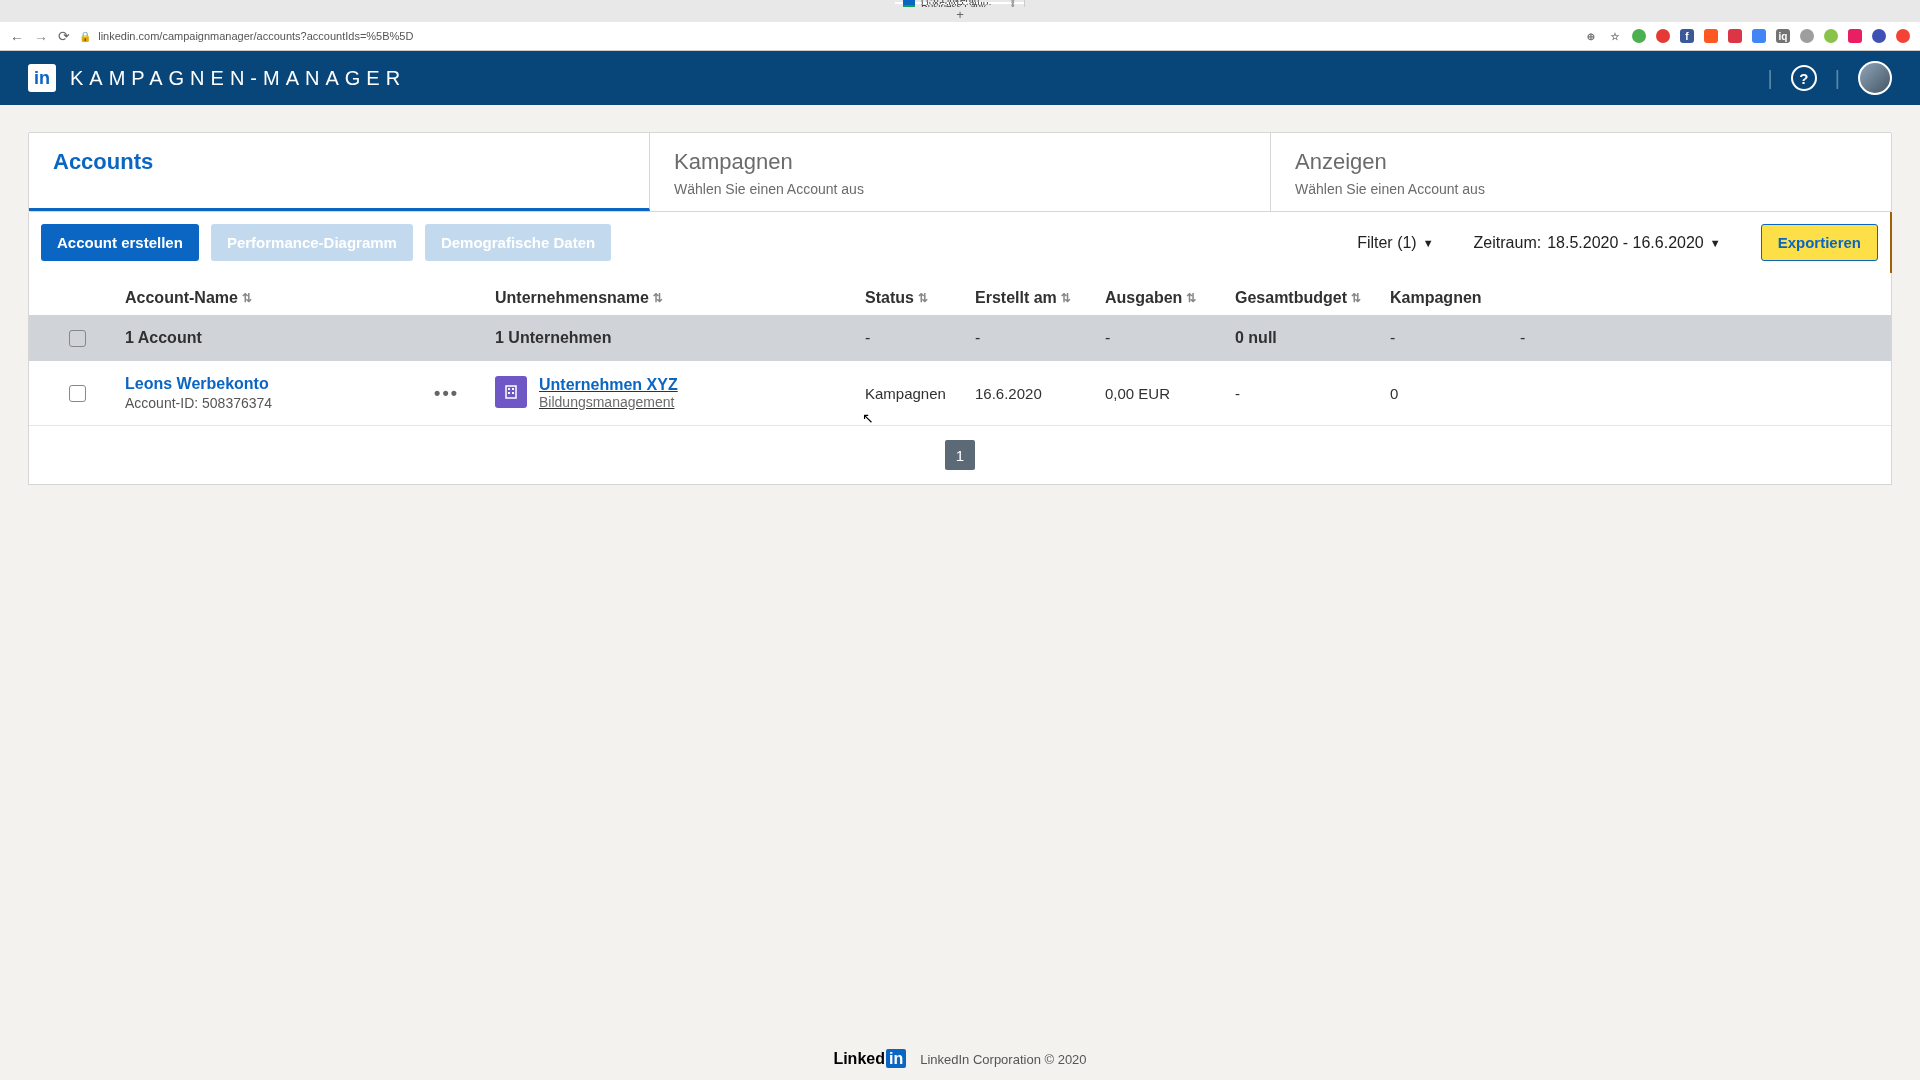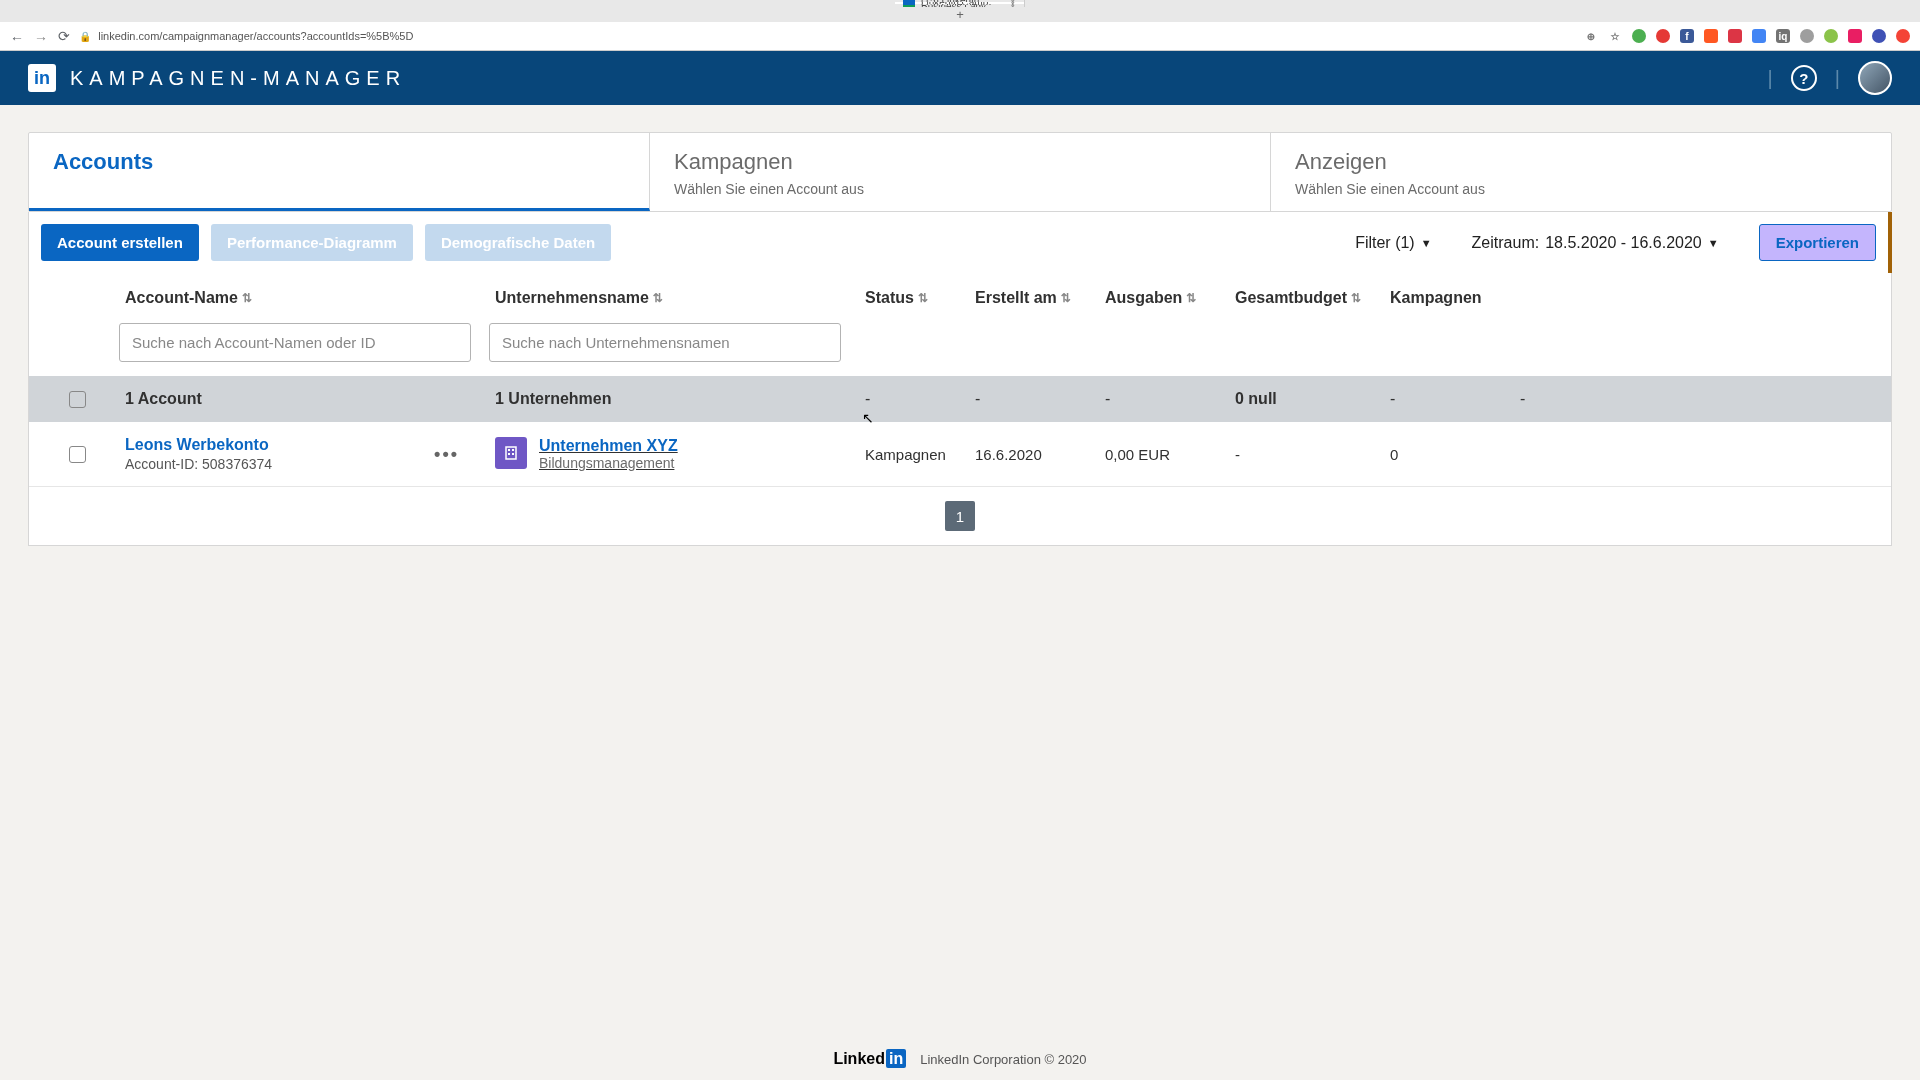--- a/index.html
+++ b/index.html
@@ -42,28 +42,28 @@
   
   .nav-tabs { display: flex; border: 1px solid #d6d6d6; border-radius: 2px; margin-top: 18px; background:#fff; }
   .nav-tab { flex: 1; padding: 16px 24px 14px; border-right: 1px solid #d6d6d6; cursor: pointer; }
   .nav-tab:last-child { border-right: none; }
   .nav-tab.active { border-bottom: 3px solid #0a66c2; }
   .nav-tab-title { font-size: 22px; color: #6b6b6b; font-weight: 400; }
   .nav-tab.active .nav-tab-title { color: #0a66c2; font-weight: 600; }
   .nav-tab-sub { font-size: 14px; color: #6b6b6b; margin-top: 6px; }
 
   
-  .toolbar { display: flex; align-items: center; padding: 12px 0; gap: 12px; border-left: 1px solid #d6d6d6; border-right: 4px solid #a16207; background:#fff; padding-left:12px; padding-right:12px; }
+  .toolbar { display: flex; align-items: center; padding: 12px 0; gap: 12px; border-left: 1px solid #d6d6d6; border-right: 2px solid #a16207; background:#fff; padding-left:12px; padding-right:12px; }
   .btn { padding: 10px 16px; font-size: 15px; border-radius: 3px; border: none; cursor: pointer; font-weight: 600; }
   .btn-primary { background: #0a66c2; color: #fff; }
   .btn-disabled { background: #c3d9ee; color: #fff; cursor: not-allowed; }
   .toolbar-spacer { flex: 1; }
   .filter-ctl { display: flex; align-items: center; gap: 6px; font-size: 16px; color: #222; cursor: pointer; font-weight:500; }
   .date-ctl { display: flex; align-items: center; gap: 6px; font-size: 16px; color: #222; cursor: pointer; margin-left: 28px; font-weight:500;}
-  .export-btn { border: 1px solid #0a66c2; color: #0a66c2; background: #c4b5fd; padding: 9px 16px; font-size: 15px; border-radius: 3px; margin-left: 28px; cursor: pointer; font-weight:600; }
+  .export-btn { border: 1px solid #0a66c2; color: #0a66c2; background: #fde047; padding: 9px 16px; font-size: 15px; border-radius: 3px; margin-left: 28px; cursor: pointer; font-weight:600; }
   .caret-down { font-size: 11px; }
 
   
   .data-table { border: 1px solid #d6d6d6; border-top:none; background:#fff;}
   .thead, .srow, .trow { display: grid; grid-template-columns: 90px 370px 370px 110px 130px 130px 155px 130px 110px; align-items: center; }
   .thead { padding: 16px 0 8px; }
   .th { font-size: 16px; color: #313131; font-weight: 600; display: flex; align-items: center; gap: 4px; padding-left:6px;}
   .sort-icon { font-size: 12px; color: #888; }
   .search-row { padding: 8px 0 14px; }
   .search-row .cell { padding-right: 18px; }
@@ -229,31 +229,20 @@
       <div class="th">
           <span>Gesamtbudget</span>
           <span class="sort-icon">⇅</span>
         </div>
       <div class="th">
           <span>Kampagnen</span>
         </div>
       <div></div>
     </div>
 
-    <div class="thead search-row">
-      <div></div>
-      <div class="cell"><input class="search-input" placeholder="Suche nach Account-Namen oder ID" style=""></div>
-      <div class="cell"><input class="search-input" placeholder="Suche nach Unternehmensnamen" style=""></div>
-      <div></div>
-        <div></div>
-        <div></div>
-        <div></div>
-        <div></div>
-        <div></div>
-    </div>
 
     <div class="srow summary-row">
       <div class="cell" style="display:flex;justify-content:center;">
           <div class="checkbox"></div>
         </div>
       <div class="cell">1 Account</div>
       <div class="cell">1 Unternehmen</div>
       <div class="cell light">-</div>
       <div class="cell light">-</div>
       <div class="cell light">-</div>

